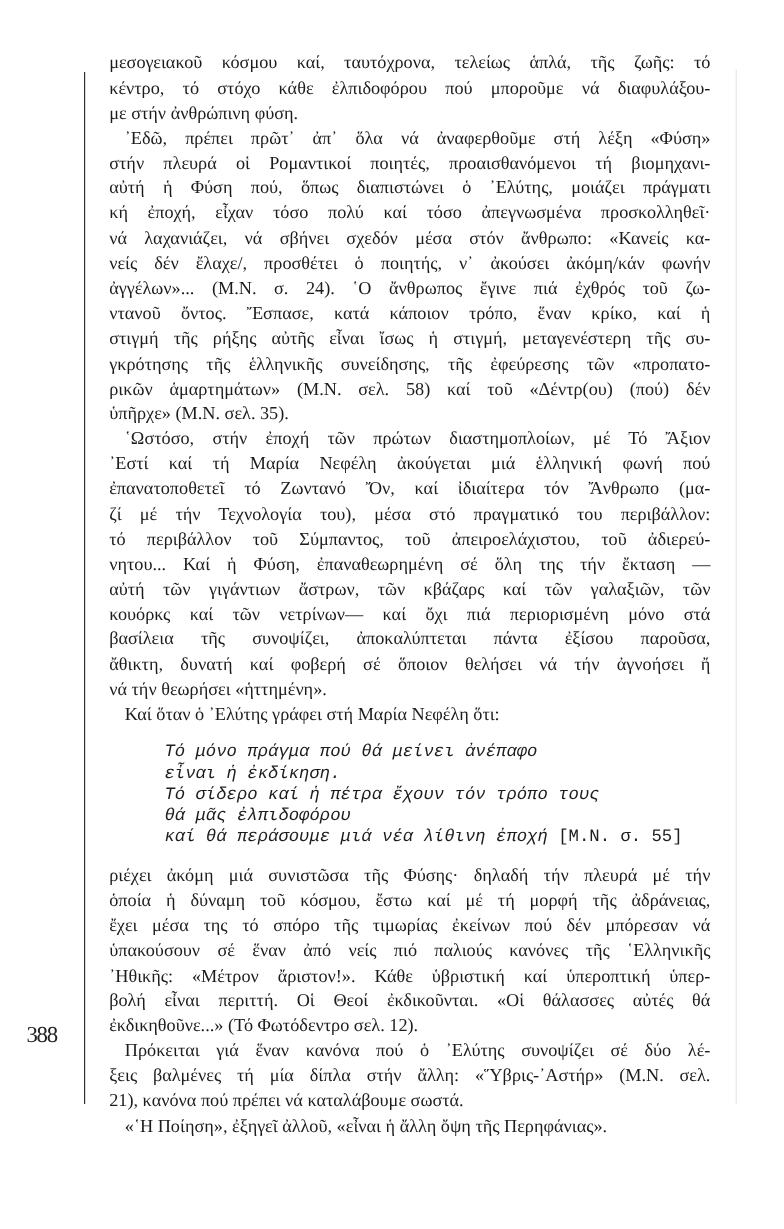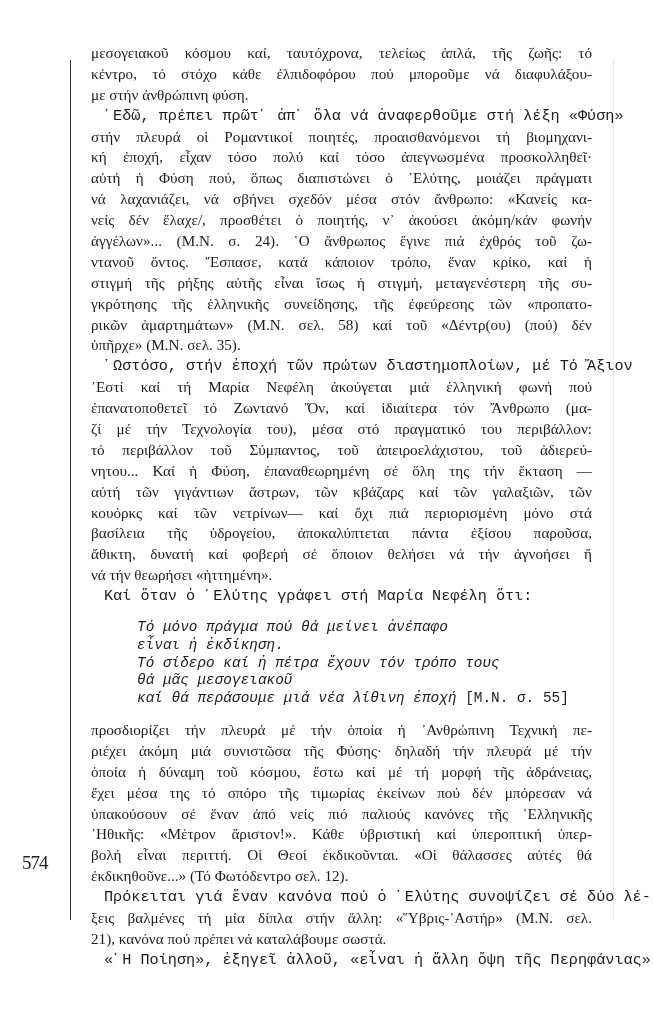--- a/index.html
+++ b/index.html
@@ -12,78 +12,77 @@
   .page-number {
     position: absolute; left: 22px; top: 852px; font-family: "Liberation Serif", serif;
     font-size: 19px; letter-spacing: -1px; color: #222;
   }
   .text-block {
     position: absolute; left: 91px; top: 43px; width: 501px;
     font-family: "Liberation Serif", serif; font-size: 15.2px; line-height: 20.9px;
   }
   .line { display: block; white-space: nowrap; text-align: justify; text-align-last: justify; height: 20.9px; }
   .line.last { text-align-last: left; }
-  .line.indent { padding-left: 13px; font-family: Liberation Mono, monospace; }
+  .line.indent { padding-left: 13px; }
   .quote { margin: 12px 0 12px 46px; font-style: italic; font-size: 14.4px; line-height: 17.8px; font-family: Liberation Mono, monospace; }
   .quote .line { text-align-last: left; height: 17.8px; }
 </style>
 </head>
 <body>
 
 <div class="margin-rule"></div>
 <div class="edge-rule"></div>
-<div class="page-number">574</div>
+<div class="page-number">388</div>
 
 <div class="text-block">
   <div>
     <span class="line">μεσογειακοῦ κόσμου καί, ταυτόχρονα, τελείως ἁπλά, τῆς ζωῆς: τό</span>
     <span class="line">κέντρο, τό στόχο κάθε ἐλπιδοφόρου πού μποροῦμε νά διαφυλάξου-</span>
     <span class="line last">με στήν ἀνθρώπινη φύση.</span>
   </div>
   <div>
     <span class="line indent">᾿Εδῶ, πρέπει πρῶτ᾿ ἀπ᾿ ὅλα νά ἀναφερθοῦμε στή λέξη «Φύση»</span>
     <span class="line">στήν πλευρά οἱ Ρομαντικοί ποιητές, προαισθανόμενοι τή βιομηχανι-</span>
+    <span class="line">αὐτή ἡ Φύση πού, ὅπως διαπιστώνει ὁ ᾿Ελύτης, μοιάζει πράγματι</span>
     <span class="line">κή ἐποχή, εἶχαν τόσο πολύ καί τόσο ἀπεγνωσμένα προσκολληθεῖ·</span>
-    <span class="line">αὐτή ἡ Φύση πού, ὅπως διαπιστώνει ὁ ᾿Ελύτης, μοιάζει πράγματι</span>
     <span class="line">νά λαχανιάζει, νά σβήνει σχεδόν μέσα στόν ἄνθρωπο: «Κανείς κα-</span>
     <span class="line">νείς δέν ἔλαχε/, προσθέτει ὁ ποιητής, ν᾿ ἀκούσει ἀκόμη/κάν φωνήν</span>
     <span class="line">ἀγγέλων»... (Μ.Ν. σ. 24). ῾Ο ἄνθρωπος ἔγινε πιά ἐχθρός τοῦ ζω-</span>
     <span class="line">ντανοῦ ὄντος. Ἔσπασε, κατά κάποιον τρόπο, ἕναν κρίκο, καί ἡ</span>
     <span class="line">στιγμή τῆς ρήξης αὐτῆς εἶναι ἴσως ἡ στιγμή, μεταγενέστερη τῆς συ-</span>
     <span class="line">γκρότησης τῆς ἑλληνικῆς συνείδησης, τῆς ἐφεύρεσης τῶν «προπατο-</span>
     <span class="line">ρικῶν ἁμαρτημάτων» (Μ.Ν. σελ. 58) καί τοῦ «Δέντρ(ου) (πού) δέν</span>
     <span class="line last">ὑπῆρχε» (Μ.Ν. σελ. 35).</span>
   </div>
   <div>
     <span class="line indent">῾Ωστόσο, στήν ἐποχή τῶν πρώτων διαστημοπλοίων, μέ Τό Ἄξιον</span>
     <span class="line">᾿Εστί καί τή Μαρία Νεφέλη ἀκούγεται μιά ἑλληνική φωνή πού</span>
     <span class="line">ἐπανατοποθετεῖ τό Ζωντανό Ὄν, καί ἰδιαίτερα τόν Ἄνθρωπο (μα-</span>
     <span class="line">ζί μέ τήν Τεχνολογία του), μέσα στό πραγματικό του περιβάλλον:</span>
     <span class="line">τό περιβάλλον τοῦ Σύμπαντος, τοῦ ἀπειροελάχιστου, τοῦ ἀδιερεύ-</span>
     <span class="line">νητου... Καί ἡ Φύση, ἐπαναθεωρημένη σέ ὅλη της τήν ἔκταση —</span>
     <span class="line">αὐτή τῶν γιγάντιων ἄστρων, τῶν κβάζαρς καί τῶν γαλαξιῶν, τῶν</span>
     <span class="line">κουόρκς καί τῶν νετρίνων— καί ὄχι πιά περιορισμένη μόνο στά</span>
-    <span class="line">βασίλεια τῆς ὑδρογείου, ἀποκαλύπτεται πάντα ἐξίσου παροῦσα,</span>
+    <span class="line">βασίλεια τῆς συνοψίζει, ἀποκαλύπτεται πάντα ἐξίσου παροῦσα,</span>
     <span class="line">ἄθικτη, δυνατή καί φοβερή σέ ὅποιον θελήσει νά τήν ἀγνοήσει ἤ</span>
     <span class="line last">νά τήν θεωρήσει «ἡττημένη».</span>
   </div>
   <div>
     <span class="line indent last">Καί ὅταν ὁ ᾿Ελύτης γράφει στή Μαρία Νεφέλη ὅτι:</span>
   </div>
 
   <div class="quote">
     <span class="line">Τό μόνο πράγμα πού θά μείνει ἀνέπαφο</span>
     <span class="line">εἶναι ἡ ἐκδίκηση.</span>
     <span class="line">Τό σίδερο καί ἡ πέτρα ἔχουν τόν τρόπο τους</span>
-    <span class="line">θά μᾶς μεσογειακοῦ</span>
+    <span class="line">θά μᾶς ἐλπιδοφόρου</span>
     <span class="line"><span>καί θά περάσουμε μιά νέα λίθινη ἐποχή</span> <span style="font-style:normal">[Μ.Ν. σ. 55]</span></span>
   </div>
 
   <div>
-    <span class="line">προσδιορίζει τήν πλευρά μέ τήν ὁποία ἡ ᾿Ανθρώπινη Τεχνική πε-</span>
     <span class="line">ριέχει ἀκόμη μιά συνιστῶσα τῆς Φύσης· δηλαδή τήν πλευρά μέ τήν</span>
     <span class="line">ὁποία ἡ δύναμη τοῦ κόσμου, ἔστω καί μέ τή μορφή τῆς ἀδράνειας,</span>
     <span class="line">ἔχει μέσα της τό σπόρο τῆς τιμωρίας ἐκείνων πού δέν μπόρεσαν νά</span>
     <span class="line">ὑπακούσουν σέ ἕναν ἀπό νείς πιό παλιούς κανόνες τῆς ῾Ελληνικῆς</span>
     <span class="line">᾿Ηθικῆς: «Μέτρον ἄριστον!». Κάθε ὑβριστική καί ὑπεροπτική ὑπερ-</span>
     <span class="line">βολή εἶναι περιττή. Οἱ Θεοί ἐκδικοῦνται. «Οἱ θάλασσες αὐτές θά</span>
     <span class="line last">ἐκδικηθοῦνε...» (Τό Φωτόδεντρο σελ. 12).</span>
   </div>
   <div>
     <span class="line indent">Πρόκειται γιά ἕναν κανόνα πού ὁ ᾿Ελύτης συνοψίζει σέ δύο λέ-</span>

